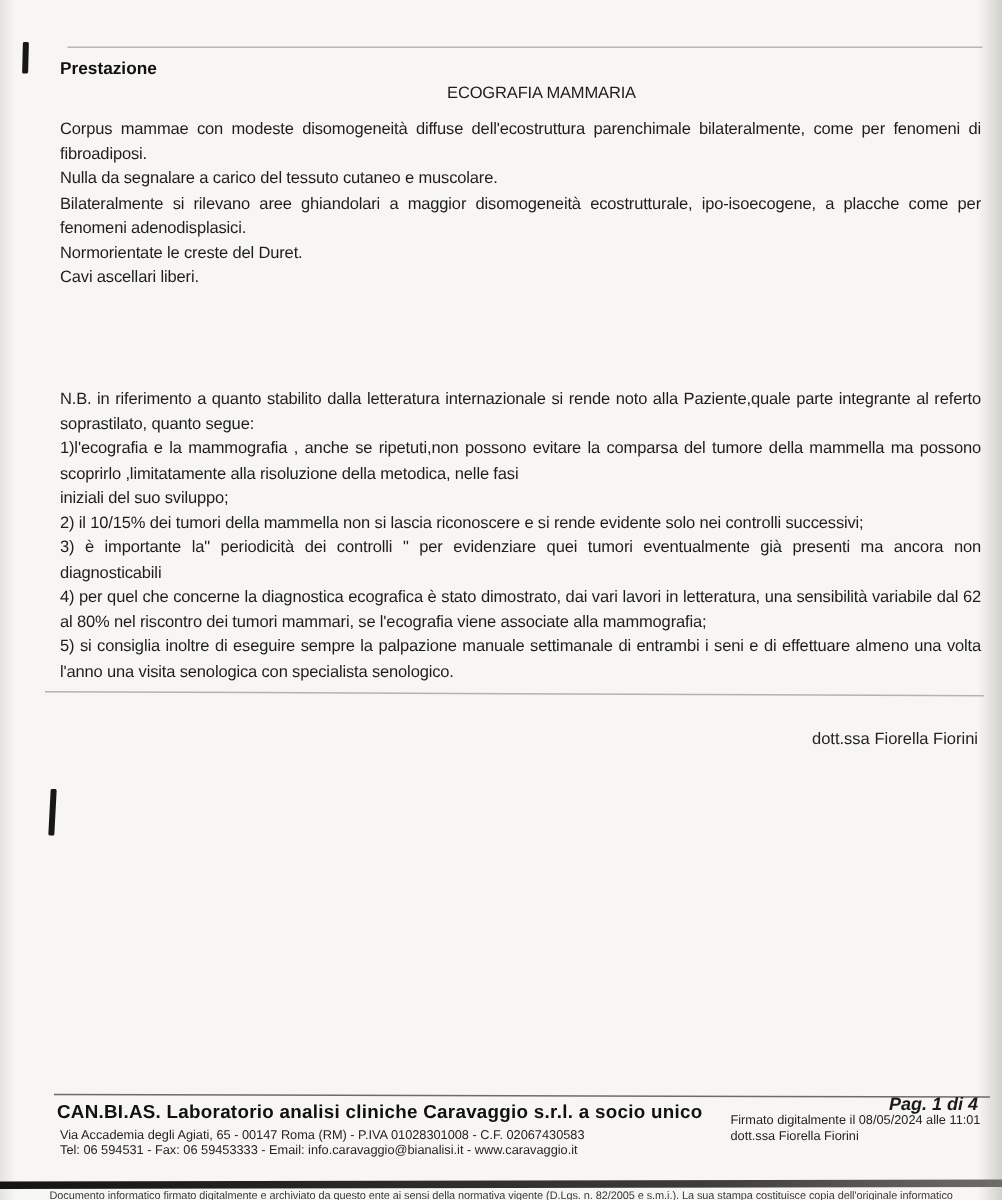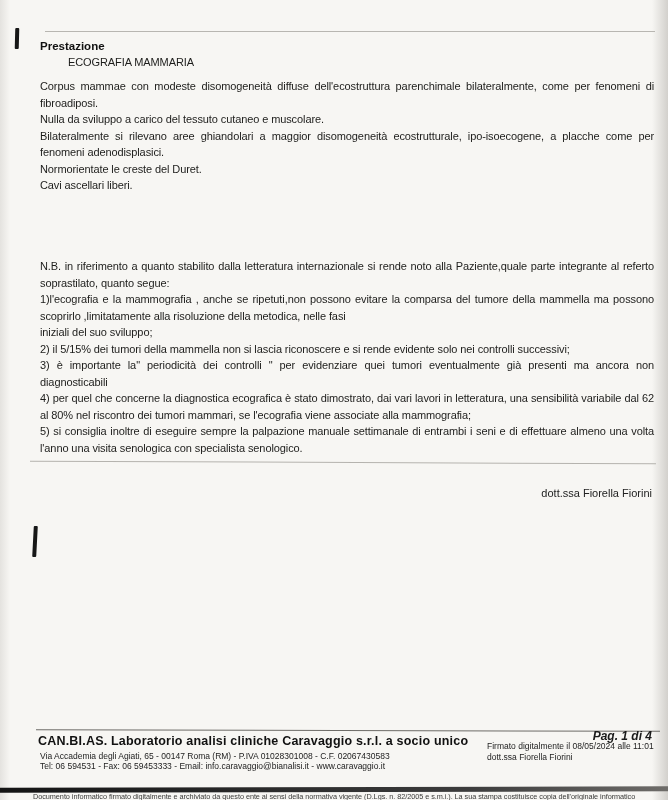--- a/index.html
+++ b/index.html
@@ -50,21 +50,21 @@
   .heading {
     font-weight: bold; font-size: 11.5px; line-height: 16px;
     color: #111; margin: 0;
   }
   .body-text {
     font-size: 11px; line-height: 16.5px;
     text-align: justify; margin: 0;
     letter-spacing: -0.1px;
     color: #1d1d1b;
   }
-  .plain { text-align: left; padding-left: 28px; }
+  .plain { text-align: center; padding-left: 28px; }
   #block-prestazione { top: 38px; }
   #block-diagnosi { top: 78px; }
   #block-nb { top: 258px; }
   #signature-line {
     top: 487px; right: 16px;
     font-size: 11px; color: #222;
   }
 
   
   .footer-rule {
@@ -108,31 +108,31 @@
 <div class="abs tick-mark-2"></div>
 <div class="abs bottom-scan-band"></div>
 
 <div class="abs content-col" id="block-prestazione">
   <p class="heading">Prestazione</p>
   <p class="body-text plain">ECOGRAFIA MAMMARIA</p>
 </div>
 
 <div class="abs content-col" id="block-diagnosi">
   <p class="body-text">Corpus mammae  con modeste disomogeneità diffuse dell'ecostruttura parenchimale bilateralmente, come per fenomeni di fibroadiposi.</p>
-  <p class="body-text">Nulla da sviluppo a carico del tessuto cutaneo e muscolare.</p>
+  <p class="body-text">Nulla da segnalare a carico del tessuto cutaneo e muscolare.</p>
   <p class="body-text">Bilateralmente si rilevano aree ghiandolari a maggior disomogeneità ecostrutturale, ipo-isoecogene, a placche come per fenomeni adenodisplasici.</p>
   <p class="body-text">Normorientate le creste del Duret.</p>
   <p class="body-text">Cavi ascellari liberi.</p>
 </div>
 
 <div class="abs content-col" id="block-nb">
   <p class="body-text">N.B. in riferimento a quanto stabilito dalla letteratura internazionale si rende noto alla Paziente,quale parte integrante al referto soprastilato, quanto segue:</p>
   <p class="body-text">1)l'ecografia e la mammografia , anche se ripetuti,non possono evitare la comparsa del tumore della mammella ma possono scoprirlo ,limitatamente alla risoluzione della metodica, nelle fasi</p>
   <p class="body-text">iniziali del suo sviluppo;</p>
-  <p class="body-text">2) il 5/15% dei tumori della mammella non si lascia riconoscere e si rende evidente solo nei controlli successivi;</p>
+  <p class="body-text">2) il 10/15% dei tumori della mammella non si lascia riconoscere e si rende evidente solo nei controlli successivi;</p>
   <p class="body-text">3) è importante la" periodicità dei controlli " per evidenziare quei tumori eventualmente già presenti ma ancora non diagnosticabili</p>
   <p class="body-text">4) per quel che concerne la diagnostica ecografica è stato dimostrato, dai vari lavori in letteratura, una sensibilità variabile dal 62 al 80% nel riscontro dei tumori mammari, se l'ecografia viene associate alla mammografia;</p>
   <p class="body-text">5) si consiglia inoltre di eseguire sempre la palpazione manuale settimanale di entrambi i seni e di effettuare almeno una volta l'anno una visita senologica con specialista senologico.</p>
 </div>
 
 <div class="abs rule-mid"></div>
 <div class="abs" id="signature-line">dott.ssa Fiorella Fiorini</div>
 
 <div class="abs footer-rule"></div>
 <div class="abs" id="footer-company">CAN.BI.AS. Laboratorio analisi cliniche Caravaggio s.r.l. a socio unico</div>

